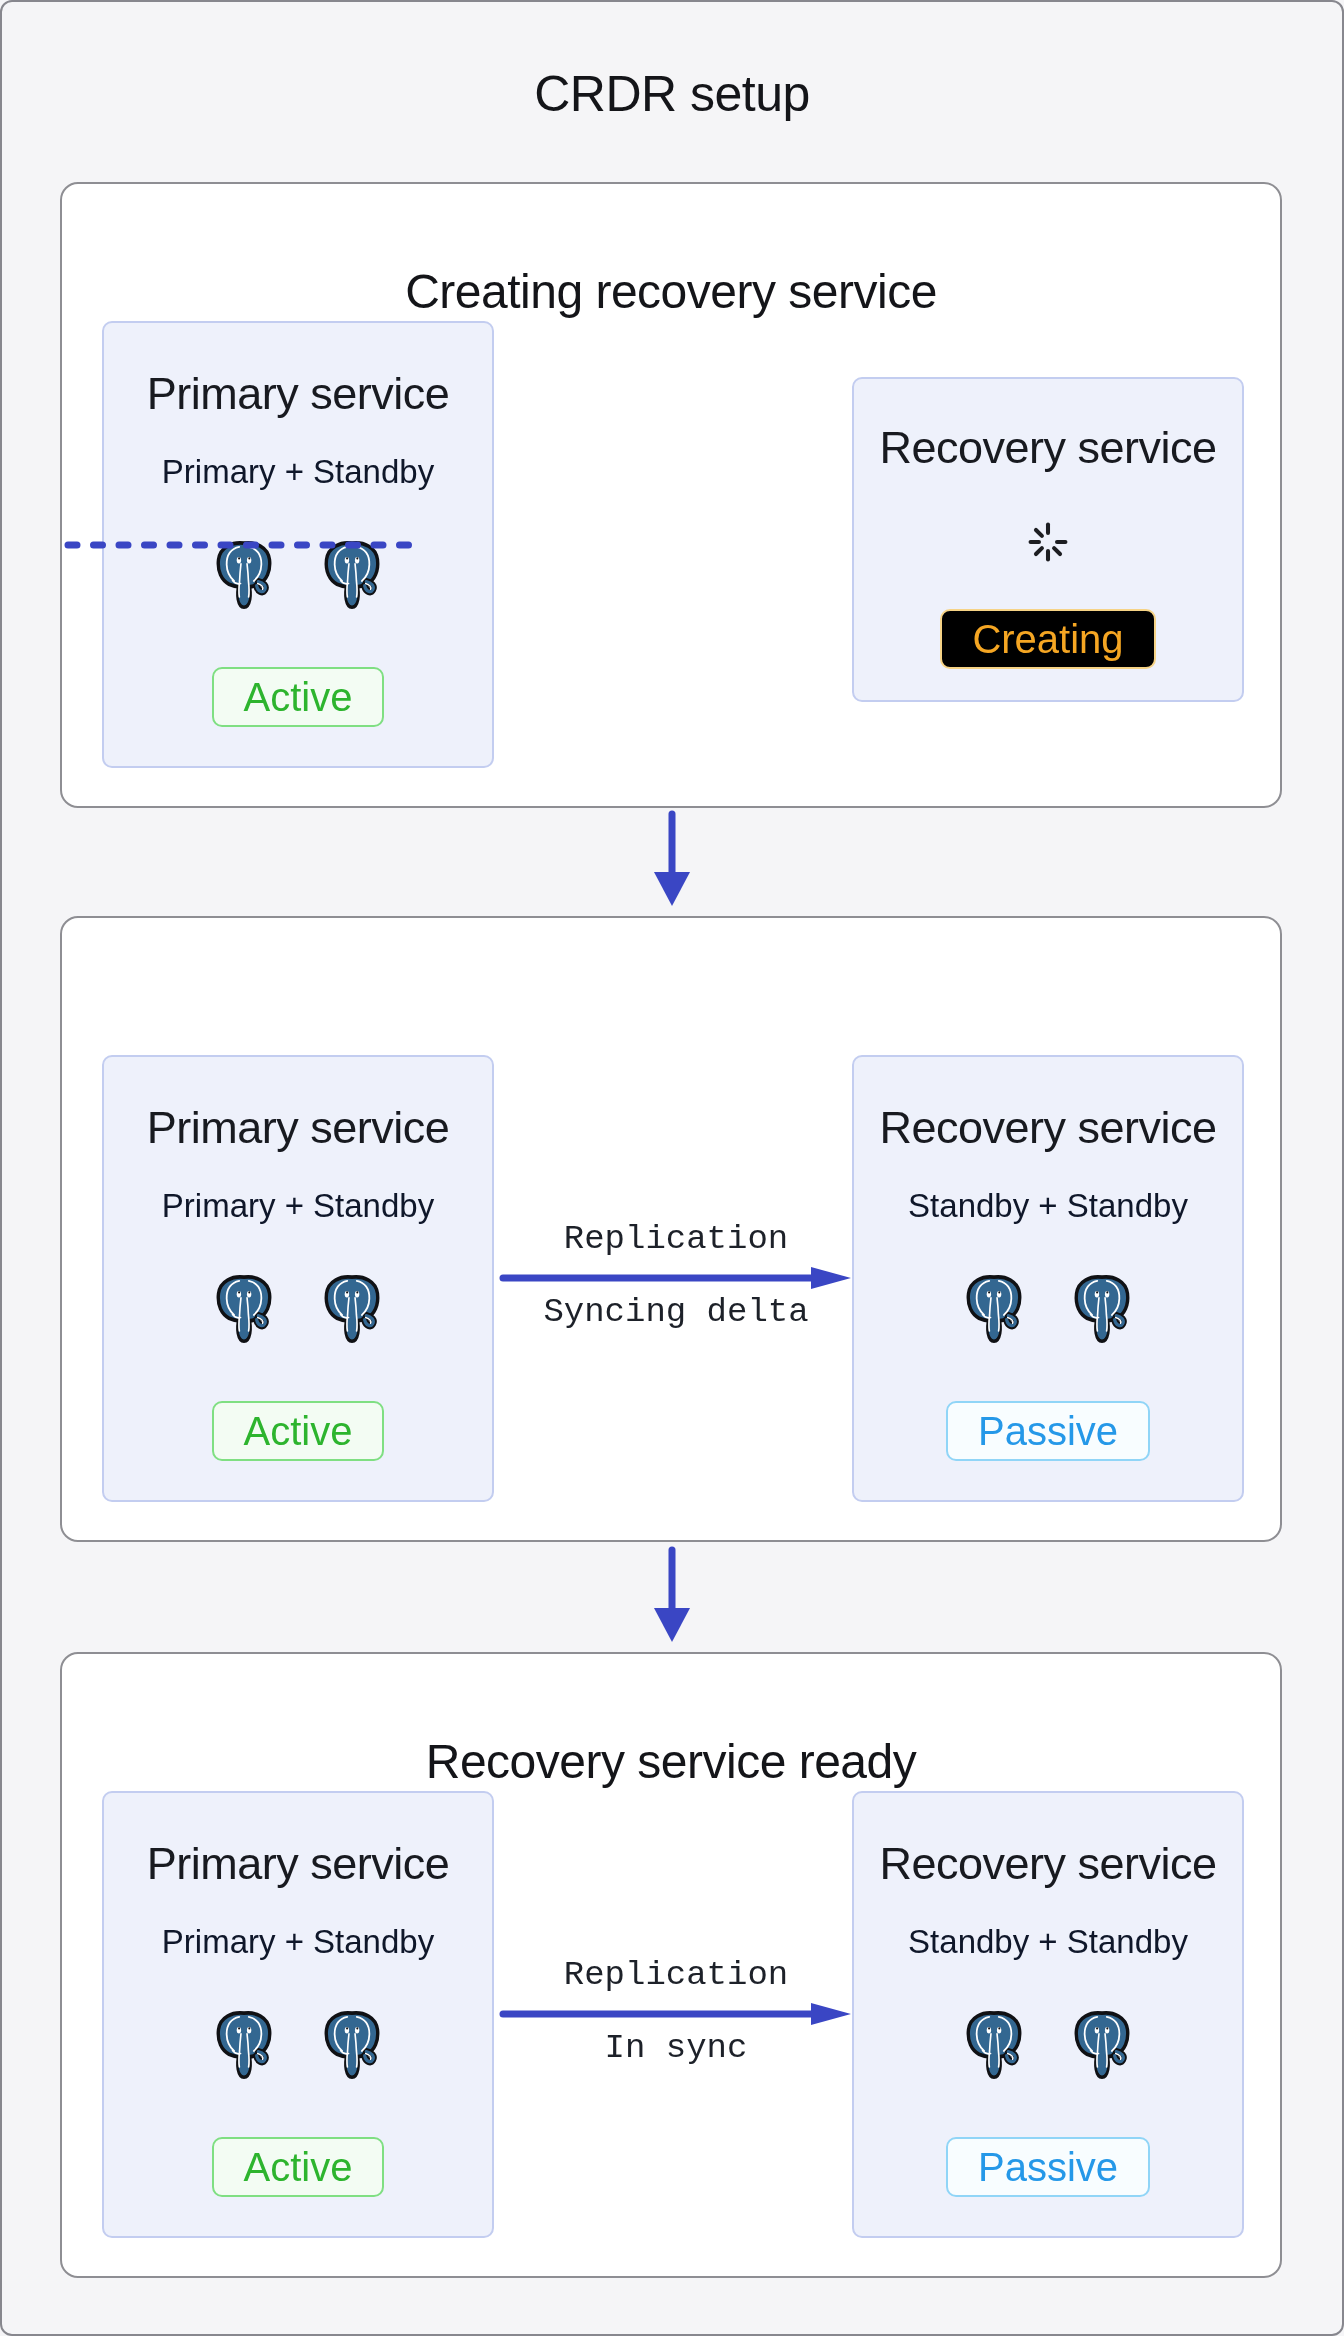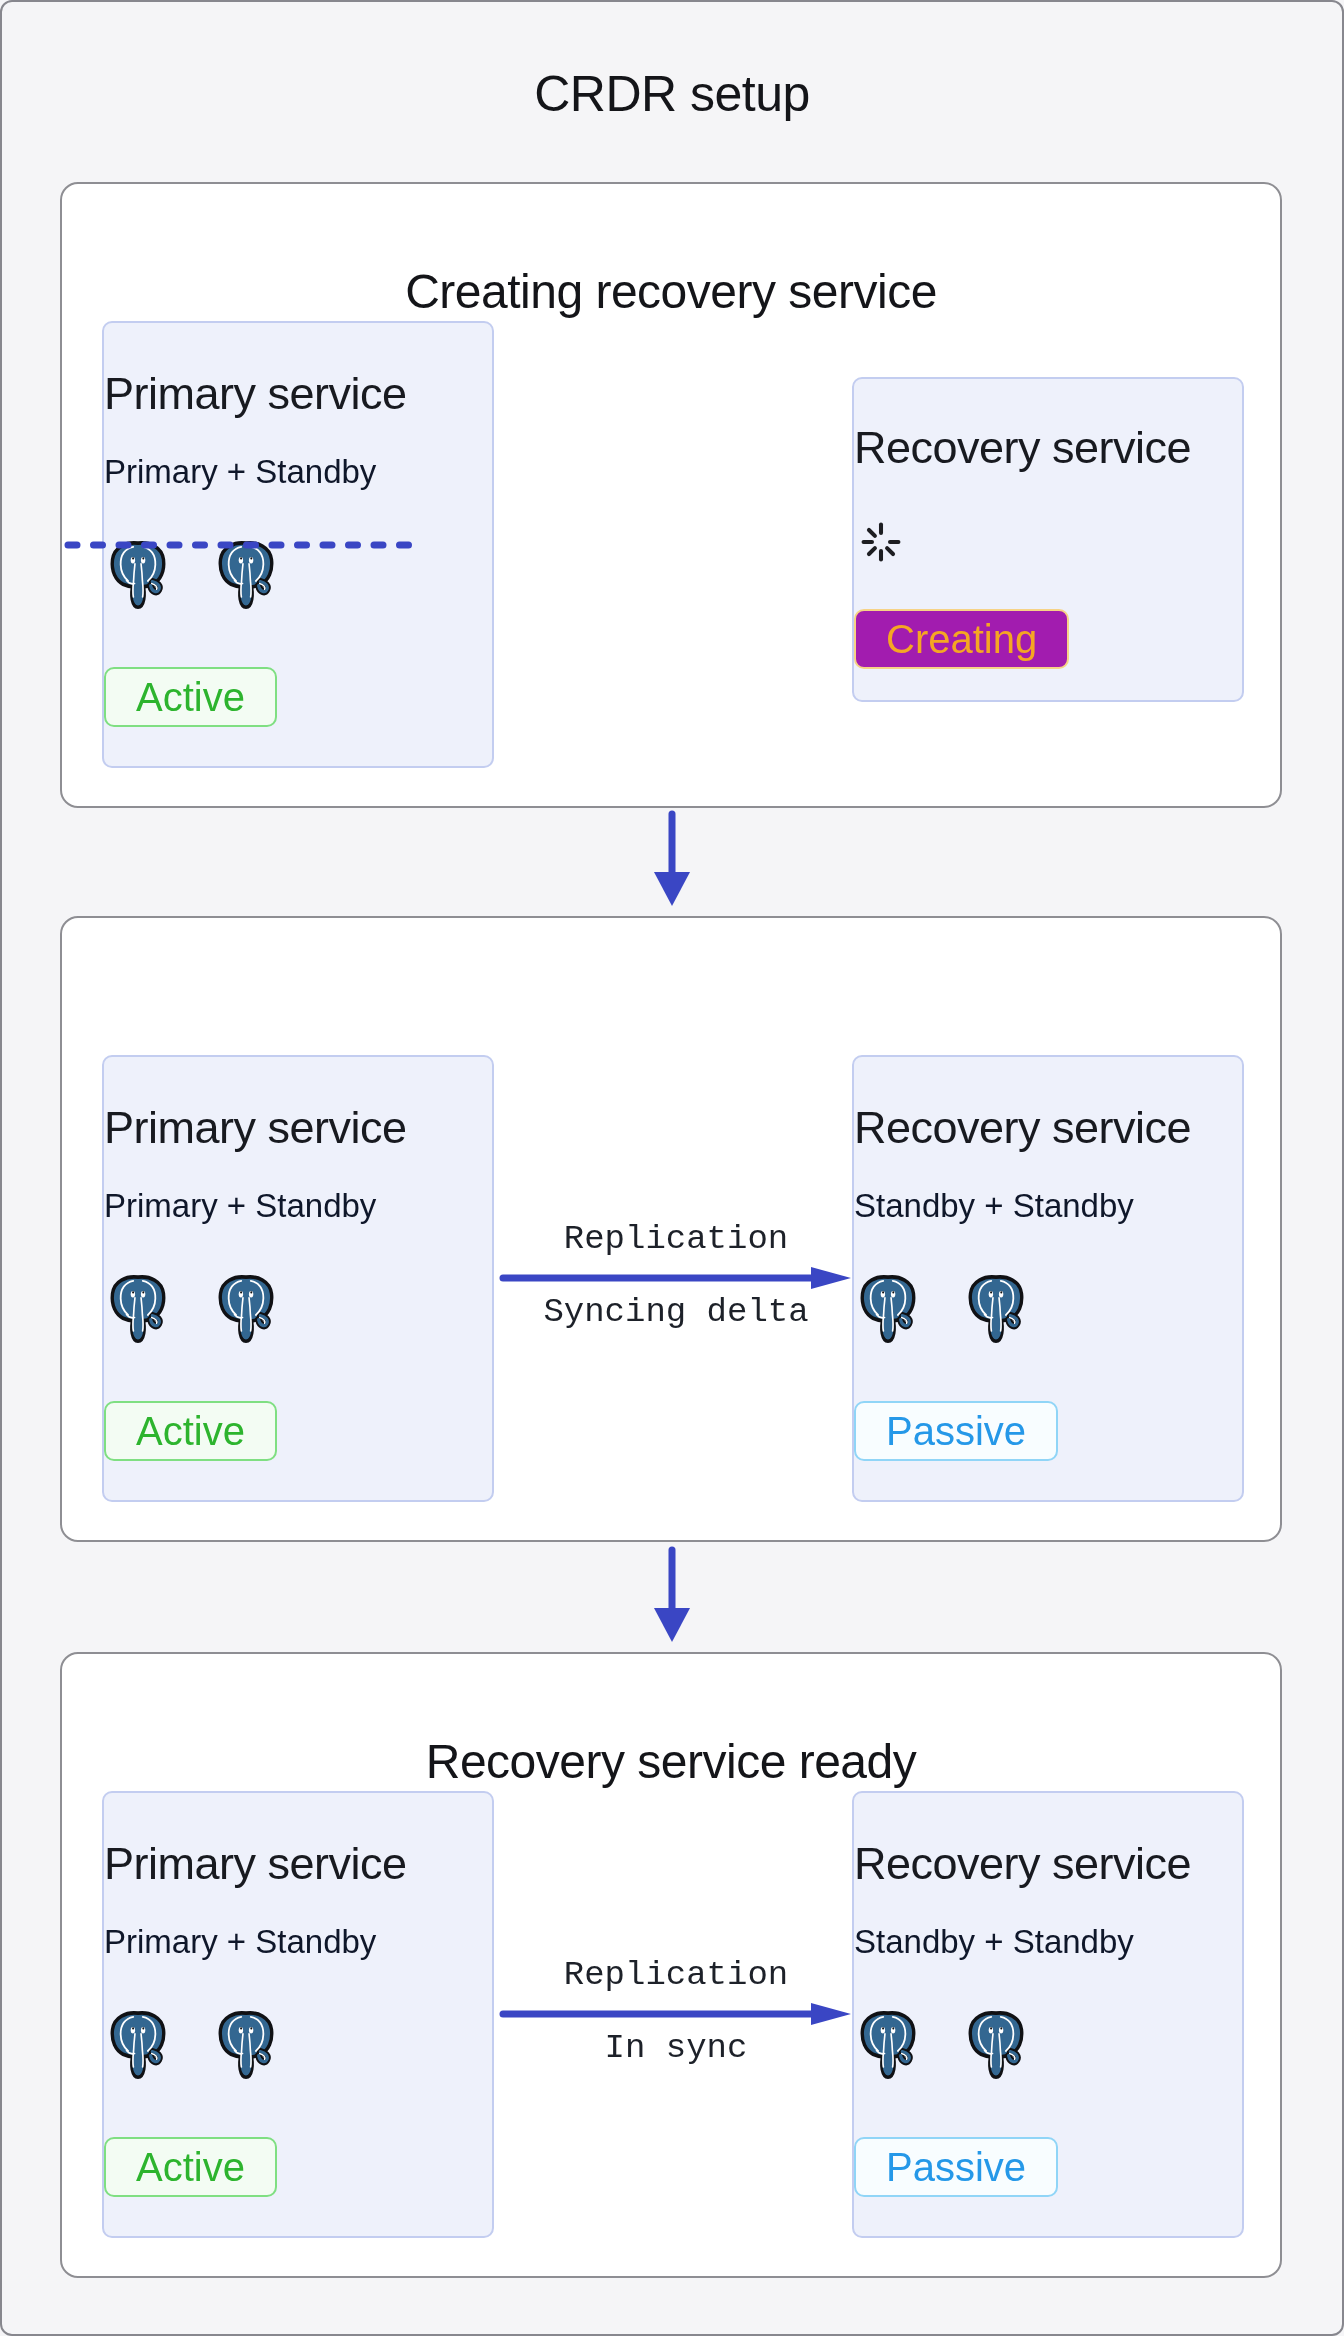--- a/index.html
+++ b/index.html
@@ -11,34 +11,34 @@
               font-size:50px;line-height:52px;font-weight:500;color:#141519;letter-spacing:-0.5px;}
 
   .stage{position:absolute;left:60px;width:1222px;height:626px;background:#ffffff;
          border:2px solid #8e8e93;border-radius:18px;box-sizing:border-box;}
   .stage-1{top:182px}.stage-2{top:916px}.stage-3{top:1652px}
 
   .stage-header{position:absolute;top:42px;left:0;width:100%;text-align:center;
                 font-size:48px;line-height:52px;font-weight:500;color:#141519;letter-spacing:-0.5px;}
 
   .card{position:absolute;width:392px;background:#eef1fb;border:2px solid #c3cdf0;border-radius:10px;
-        box-sizing:border-box;display:flex;flex-direction:column;align-items:flex-start;}
+        box-sizing:border-box;display:flex;flex-direction:column;align-items:center;}
   .card-primary{left:40px;top:137px;height:447px;}
   .card-recovery{left:790px;top:137px;height:447px;}
   .card-recovery-short{left:790px;top:193px;height:325px;}
 
   .card-title{margin-top:46px;font-size:45px;line-height:50px;color:#181a20;letter-spacing:-0.5px;}
   .card-subtitle{margin-top:34px;font-size:33px;line-height:38px;color:#0f172a;}
   .instances{margin-top:46px;height:76px;display:flex;gap:40px;align-items:center;}
   .spinner-wrap{margin-top:46px;height:54px;display:flex;align-items:center;justify-content:center;}
 
   .badge{margin-top:54px;height:60px;padding:0 30px;border-radius:10px;border:2px solid;
          font-size:40px;line-height:56px;box-sizing:border-box;white-space:nowrap;}
   .badge-active{color:#2db42e;border-color:#7fdf82;background:#f3fcf3;}
-  .badge-creating{margin-top:40px;color:#f5a623;border-color:#f6d386;background:#a21caf;}
+  .badge-creating{margin-top:40px;color:#f5a623;border-color:#f6d386;background:#000000;}
   .badge-passive{color:#2598e8;border-color:#90d5f7;background:#f8fdff;}
   .card-recovery-short .card-title{margin-top:44px;}
   .card-recovery-short .spinner-wrap{margin-top:42px;}
 
   .connector{position:absolute;left:437px;top:0;width:354px;height:622px;}
   .conn-label{position:absolute;left:0;width:100%;text-align:center;
               font-size:34px;line-height:42px;color:#1d2129;font-family:Liberation Mono, monospace;}
   .conn-label-top{top:300px;}
   .conn-label-bottom{top:373px;}
   .conn-line{position:absolute;left:0;top:348px;width:354px;height:24px;}

